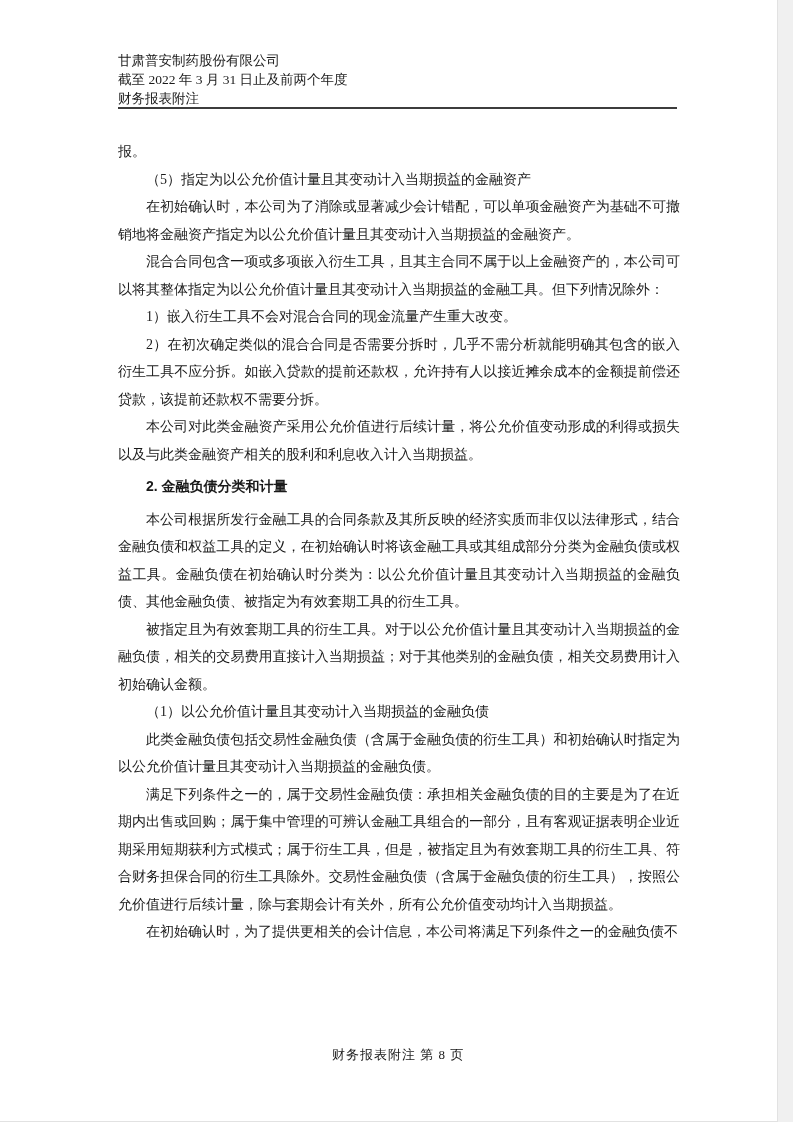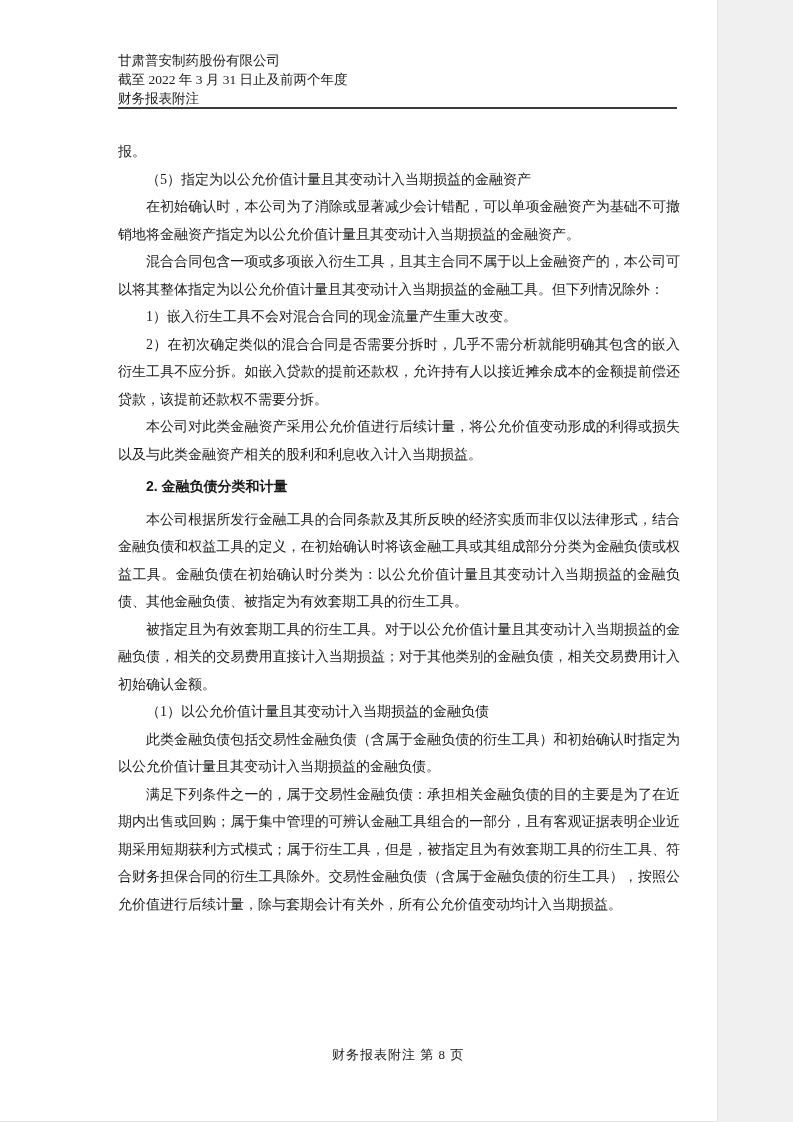--- a/index.html
+++ b/index.html
@@ -2,21 +2,21 @@
 <html><head>
 <meta charset="utf-8">
 <style>
   html, body {
     margin: 0;
     padding: 0;
     background: #f0f0f0;
   }
   .page {
     position: relative;
-    width: 718px;
+    width: 778px;
     height: 1122px;
     background: #ffffff;
     font-family: "Liberation Serif", "DejaVu Serif", serif;
     color: #1a1a1a;
     overflow: hidden;
     box-sizing: border-box;
     border-right: 1px solid #e2e2e2;
     border-bottom: 1px solid #e2e2e2;
   }
   .header {
@@ -90,19 +90,20 @@
       <p class="para indent">混合合同包含一项或多项嵌入衍生工具，且其主合同不属于以上金融资产的，本公司可以将其整体指定为以公允价值计量且其变动计入当期损益的金融工具。但下列情况除外：</p>
       <p class="para indent">1）嵌入衍生工具不会对混合合同的现金流量产生重大改变。</p>
       <p class="para indent">2）在初次确定类似的混合合同是否需要分拆时，几乎不需分析就能明确其包含的嵌入衍生工具不应分拆。如嵌入贷款的提前还款权，允许持有人以接近摊余成本的金额提前偿还贷款，该提前还款权不需要分拆。</p>
       <p class="para indent">本公司对此类金融资产采用公允价值进行后续计量，将公允价值变动形成的利得或损失以及与此类金融资产相关的股利和利息收入计入当期损益。</p>
       <p class="para heading">2. 金融负债分类和计量</p>
       <p class="para indent">本公司根据所发行金融工具的合同条款及其所反映的经济实质而非仅以法律形式，结合金融负债和权益工具的定义，在初始确认时将该金融工具或其组成部分分类为金融负债或权益工具。金融负债在初始确认时分类为：以公允价值计量且其变动计入当期损益的金融负债、其他金融负债、被指定为有效套期工具的衍生工具。</p>
       <p class="para indent">被指定且为有效套期工具的衍生工具。对于以公允价值计量且其变动计入当期损益的金融负债，相关的交易费用直接计入当期损益；对于其他类别的金融负债，相关交易费用计入初始确认金额。</p>
       <p class="para indent">（1）以公允价值计量且其变动计入当期损益的金融负债</p>
       <p class="para indent">此类金融负债包括交易性金融负债（含属于金融负债的衍生工具）和初始确认时指定为以公允价值计量且其变动计入当期损益的金融负债。</p>
       <p class="para indent">满足下列条件之一的，属于交易性金融负债：承担相关金融负债的目的主要是为了在近期内出售或回购；属于集中管理的可辨认金融工具组合的一部分，且有客观证据表明企业近期采用短期获利方式模式；属于衍生工具，但是，被指定且为有效套期工具的衍生工具、符合财务担保合同的衍生工具除外。交易性金融负债（含属于金融负债的衍生工具），按照公允价值进行后续计量，除与套期会计有关外，所有公允价值变动均计入当期损益。</p>
+      <p class="para indent">在初始确认时，为了提供更相关的会计信息，本公司将满足下列条件之一的金融负债不</p>
     </div>
 
   <div class="footer">
     <span>财务报表附注 第 8 页</span>
   </div>
 
 </div>
 
 </body></html>

